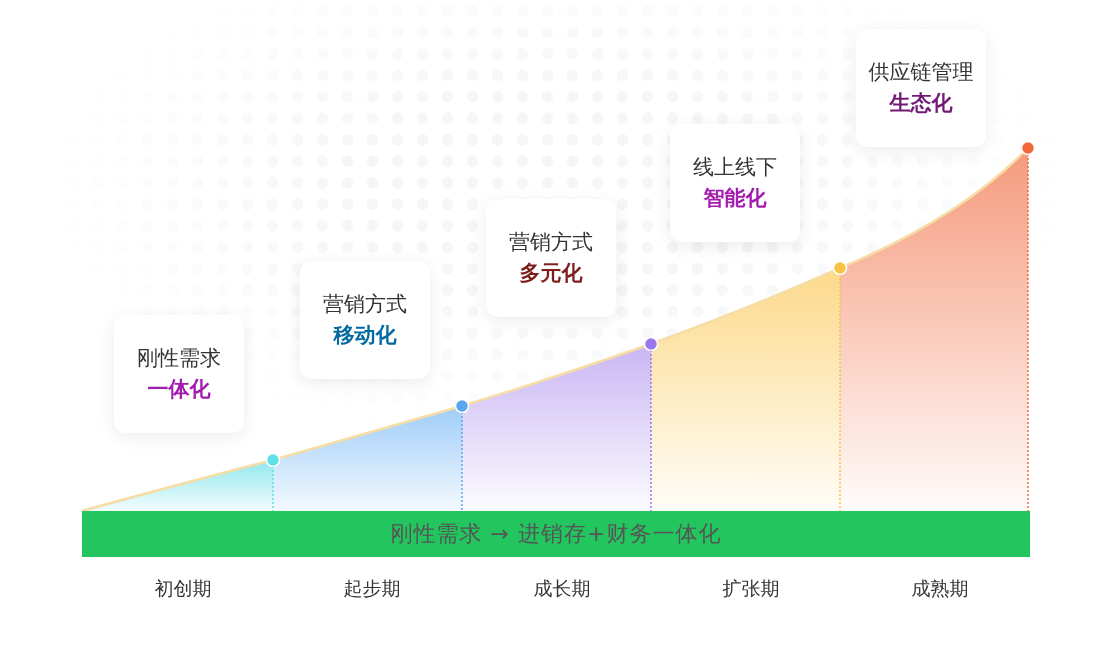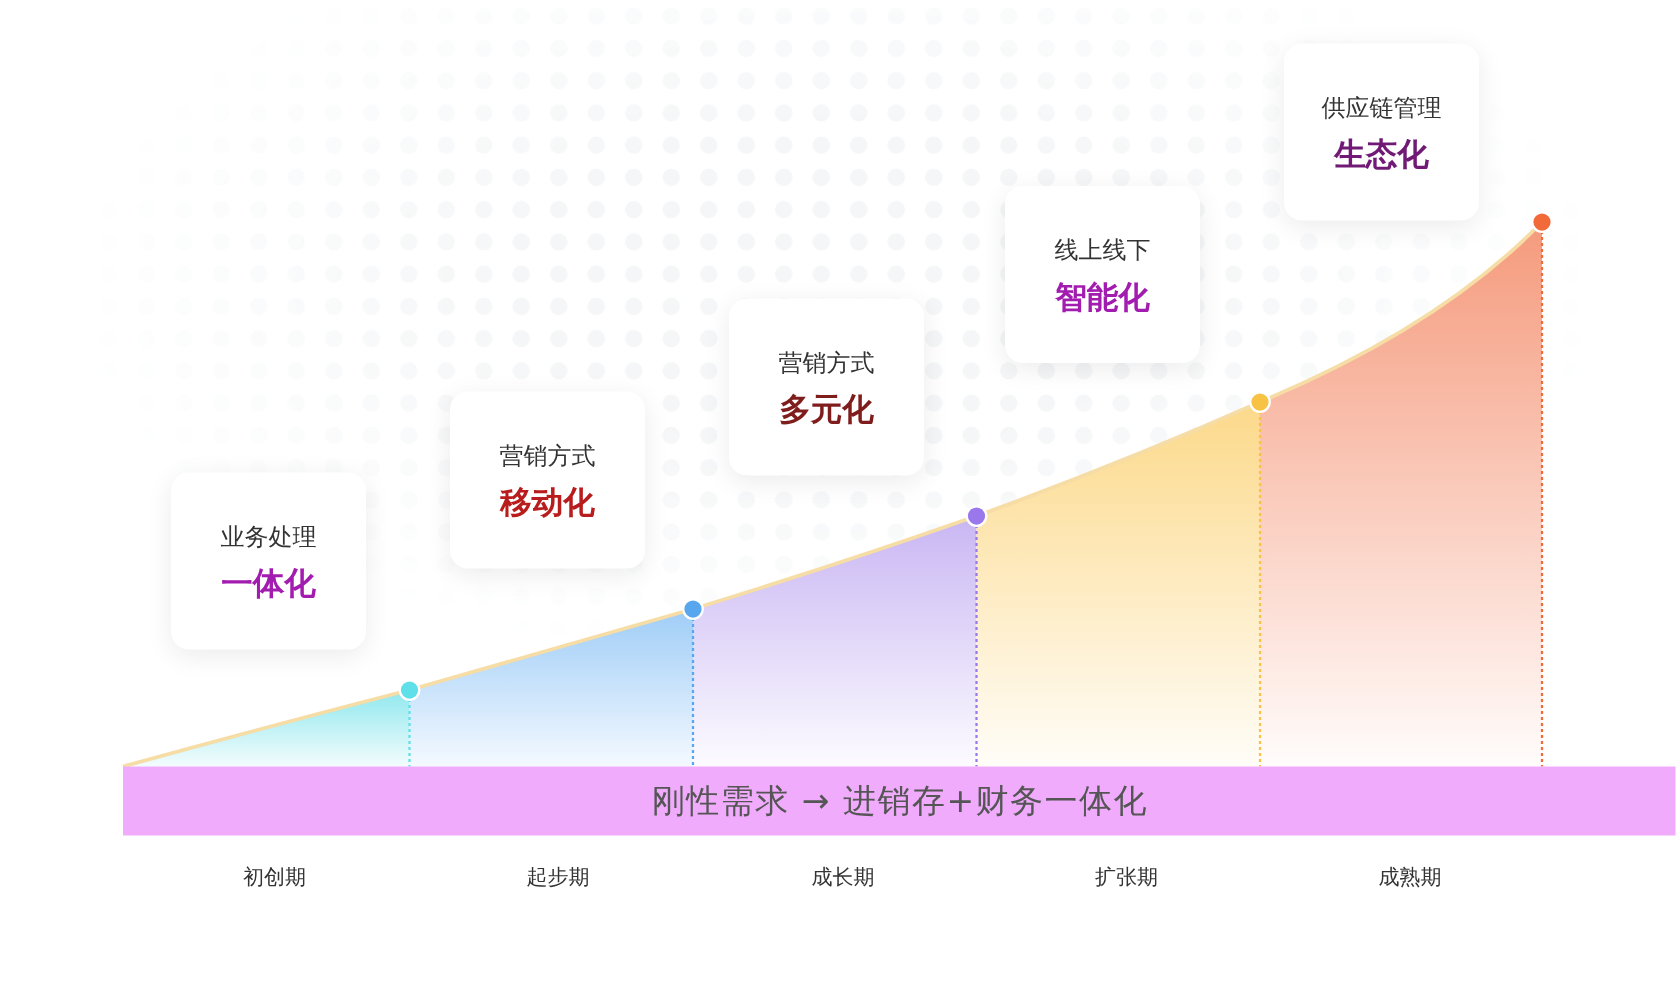--- a/index.html
+++ b/index.html
@@ -5,25 +5,25 @@
   html,body{margin:0;padding:0;background:#ffffff;}
   body{width:1117px;height:657px;position:relative;overflow:hidden;font-family:"DejaVu Sans","Liberation Sans",sans-serif;}
   .dots{position:absolute;left:0;top:0;width:1117px;height:520px;
     background-image:radial-gradient(circle,#f4f6f7 5.5px,transparent 6px);
     background-size:25px 21.5px;background-position:10px 0;
     -webkit-mask-image:radial-gradient(ellipse 520px 260px at 560px 190px,#000 40%,transparent 100%);
     mask-image:radial-gradient(ellipse 520px 260px at 560px 190px,#000 40%,transparent 100%);}
   svg.curve{position:absolute;left:0;top:0;}
   .card{position:absolute;background:#fff;border-radius:12px;box-shadow:0 4px 18px rgba(0,0,0,0.08);
     display:flex;flex-direction:column;align-items:center;justify-content:center;}
-  .card .t1{font-size:16px;color:#333;line-height:30px;white-space:nowrap;text-align:center;}
+  .card .t1{font-size:21px;color:#333;line-height:30px;white-space:nowrap;text-align:center;}
   .card .t2{font-size:21px;font-weight:bold;line-height:32px;white-space:nowrap;}
-  .banner{position:absolute;left:82px;top:511px;width:1036px;height:46px;background:#f0abfc;
+  .banner{position:absolute;left:82px;top:511px;width:948px;height:46px;background:#22c55e;
     display:flex;align-items:center;justify-content:center;font-size:22px;color:#555;letter-spacing:1px;}
-  .stage{position:absolute;top:576px;font-size:14px;color:#333;width:120px;text-align:center;}
+  .stage{position:absolute;top:576px;font-size:19px;color:#333;width:120px;text-align:center;}
 </style>
 </head>
 <body>
 
 <div class="dots"></div>
 
 <svg class="curve" width="1117" height="657">
   <defs>
     <linearGradient id="g1" x1="0" y1="0" x2="0" y2="1">
         <stop offset="0" stop-color="#8fe8ee"></stop>
@@ -58,26 +58,26 @@
   <line x1="840" y1="274" x2="840" y2="511" stroke="#f8c244" stroke-width="1.5" stroke-dasharray="2,2"></line>
   <line x1="1028" y1="154" x2="1028" y2="511" stroke="#f26a3a" stroke-width="1.5" stroke-dasharray="2,2"></line>
   <circle cx="273" cy="460" r="6.5" fill="#5fdfe8" stroke="#fff" stroke-width="1.5"></circle>
   <circle cx="462" cy="406" r="6.5" fill="#58a6ee" stroke="#fff" stroke-width="1.5"></circle>
   <circle cx="651" cy="344" r="6.5" fill="#9a78ec" stroke="#fff" stroke-width="1.5"></circle>
   <circle cx="840" cy="268" r="6.5" fill="#f8c244" stroke="#fff" stroke-width="1.5"></circle>
   <circle cx="1028" cy="148" r="6.5" fill="#f26a3a" stroke="#fff" stroke-width="1.5"></circle>
 </svg>
 
 <div class="card" style="left:114px;top:315px;width:130px;height:118px;">
-  <div class="t1">业务处理</div>
+  <div class="t1">刚性需求</div>
   <div class="t2" style="color:#a21caf">一体化</div>
 </div>
 <div class="card" style="left:300px;top:261px;width:130px;height:118px;">
   <div class="t1">营销方式</div>
-  <div class="t2" style="color:#b91c1c">移动化</div>
+  <div class="t2" style="color:#0369a1">移动化</div>
 </div>
 <div class="card" style="left:486px;top:199px;width:130px;height:118px;">
   <div class="t1">营销方式</div>
   <div class="t2" style="color:#7f1d1d">多元化</div>
 </div>
 <div class="card" style="left:670px;top:124px;width:130px;height:118px;">
   <div class="t1">线上线下</div>
   <div class="t2" style="color:#a21caf">智能化</div>
 </div>
 <div class="card" style="left:856px;top:29px;width:130px;height:118px;">

